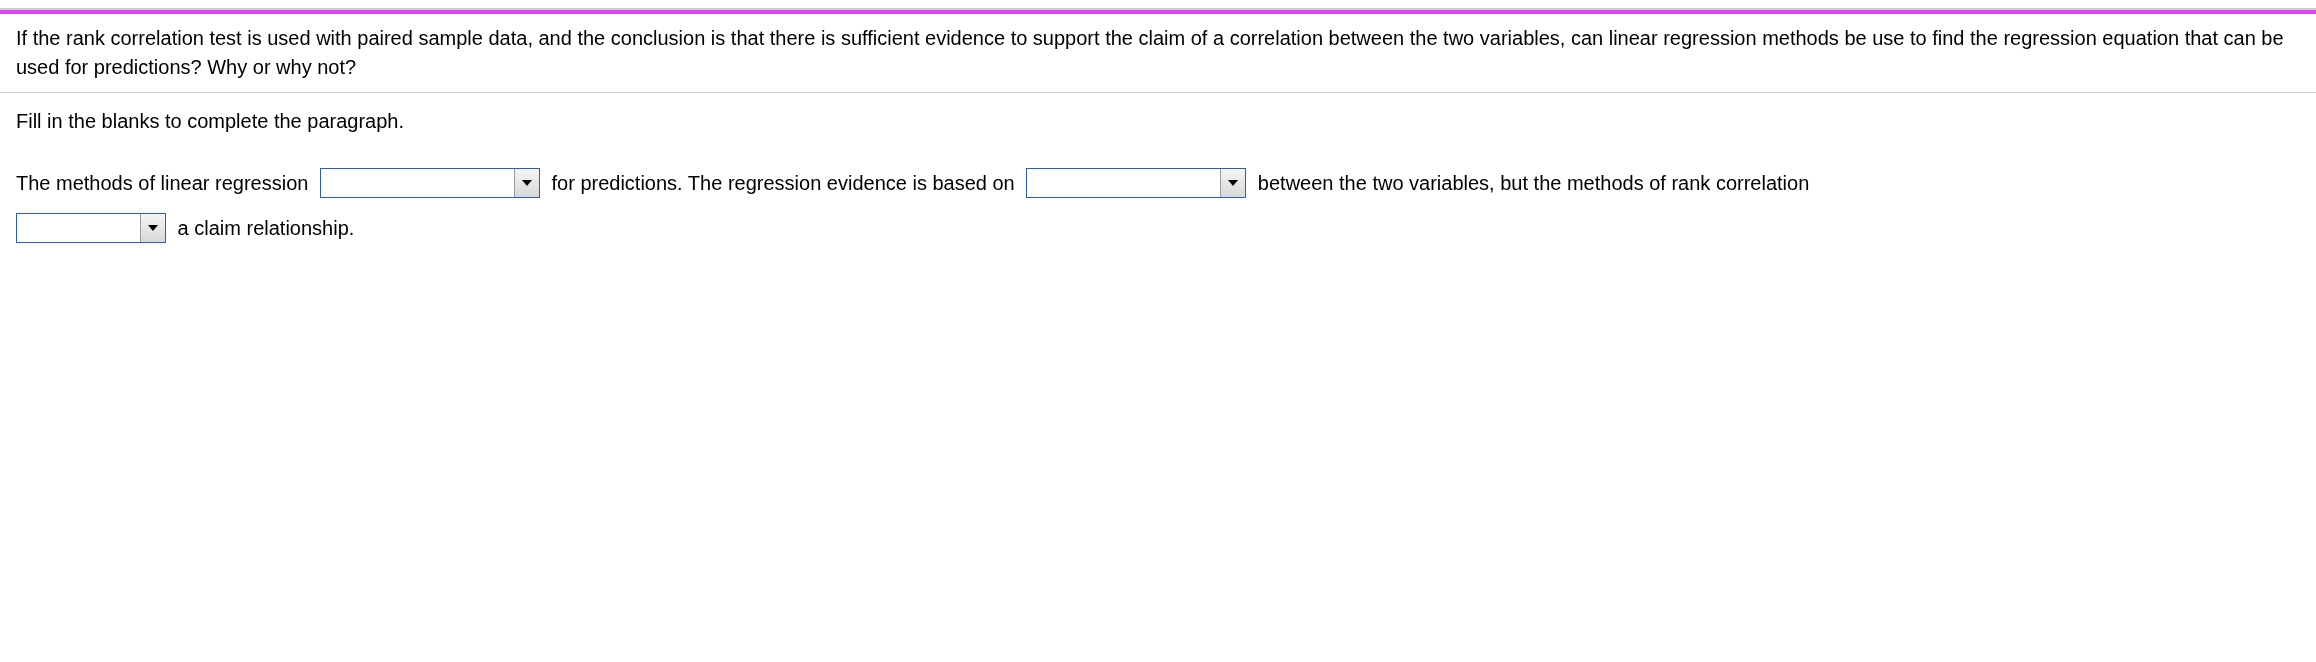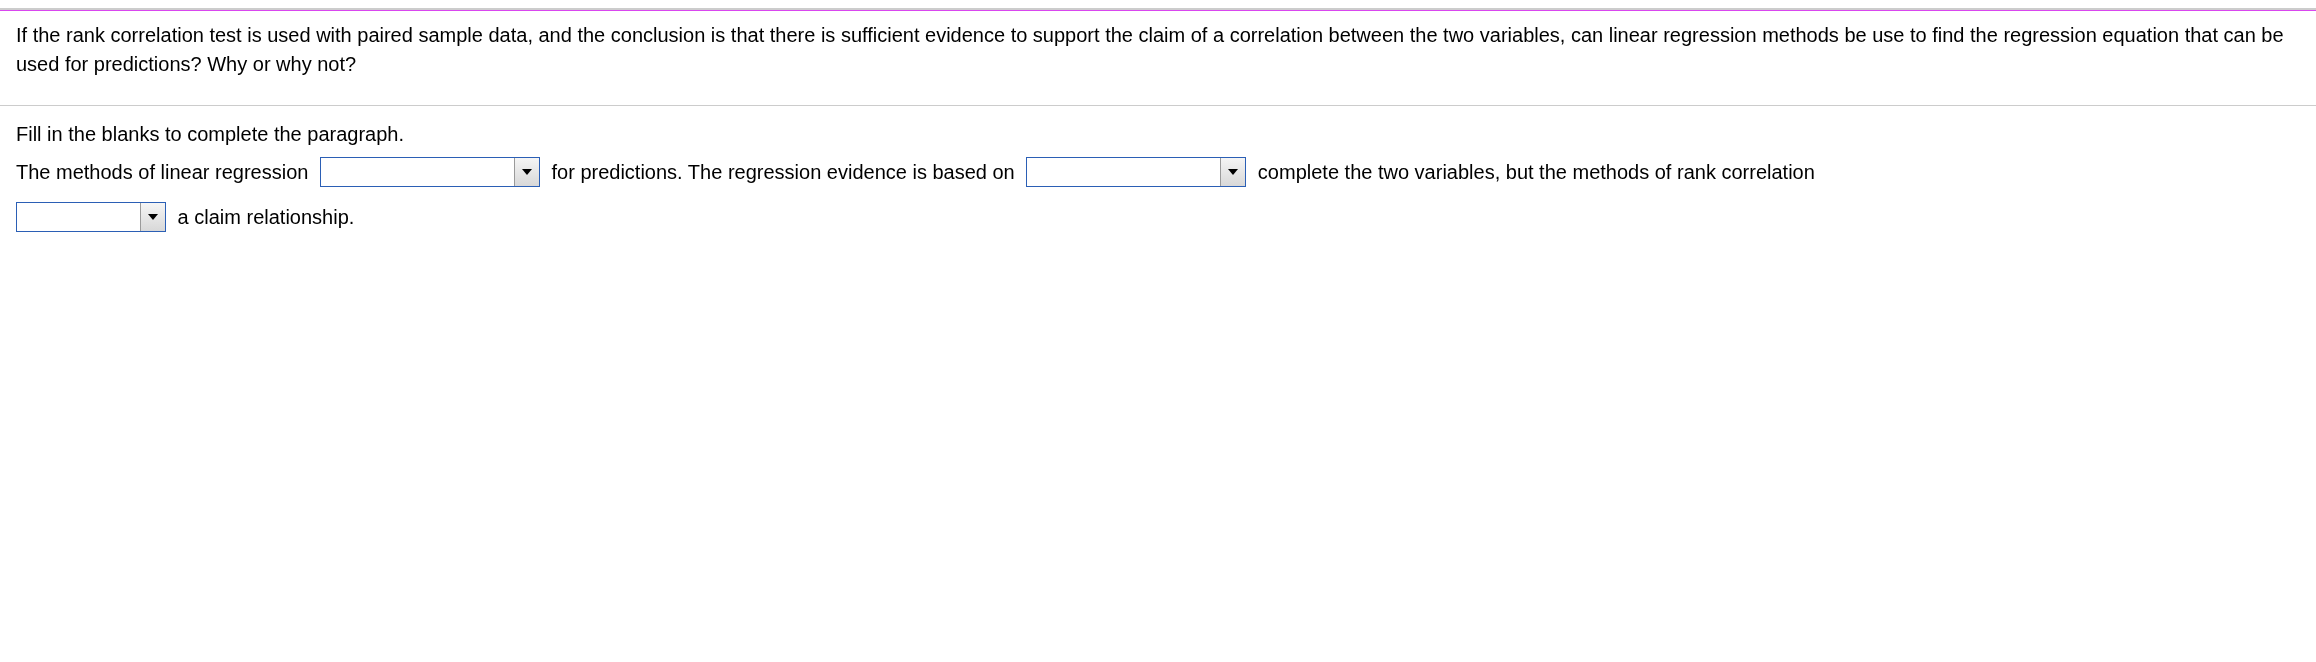--- a/index.html
+++ b/index.html
@@ -9,30 +9,31 @@
     font-size: 20px;
     color: #000;
     background: #fff;
     width: 2316px;
   }
   .container {
     width: 100%;
     box-sizing: border-box;
   }
   .question-block {
-    border-top: 1px solid #d946ef;
+    border-top: 4px solid #d946ef;
     border-bottom: 1px solid #ccc;
-    padding: 10px 16px 26px 16px;
+    padding: 10px 16px 10px 16px;
     line-height: 1.45;
   }
   .answer-block {
     padding: 14px 16px;
     line-height: 2.2;
   }
   .instr {
+    margin-bottom: 24px;
     line-height: 1.4;
   }
   .fill-line {
     vertical-align: middle;
   }
   .dd {
     display: inline-block;
     vertical-align: middle;
     border: 1px solid #2b5fb5;
     height: 30px;
@@ -99,21 +100,21 @@
 
       <span class="dd dd-wide">
         <span></span>
         <span class="dd-btn">
           <svg viewBox="0 0 10 10">
               <polygon points="0,2 10,2 5,8"></polygon>
             </svg>
         </span>
       </span>
 
-      <span class="seg">complete the two variables, but the methods of rank correlation</span>
+      <span class="seg">between the two variables, but the methods of rank correlation</span>
 
       <br>
 
       <span class="dd dd-narrow" style="margin-left:0;">
         <span></span>
         <span class="dd-btn">
           <svg viewBox="0 0 10 10">
               <polygon points="0,2 10,2 5,8"></polygon>
             </svg>
         </span>

